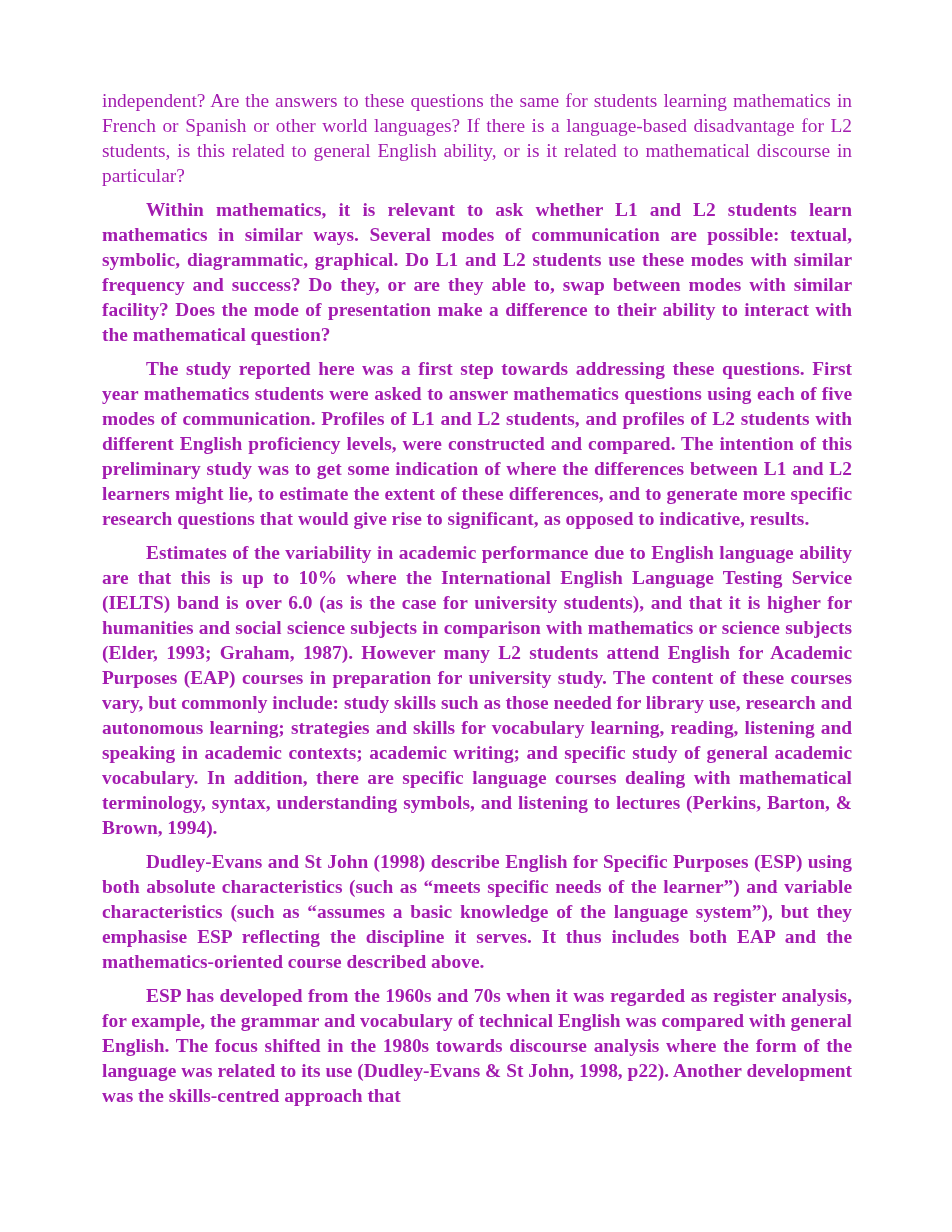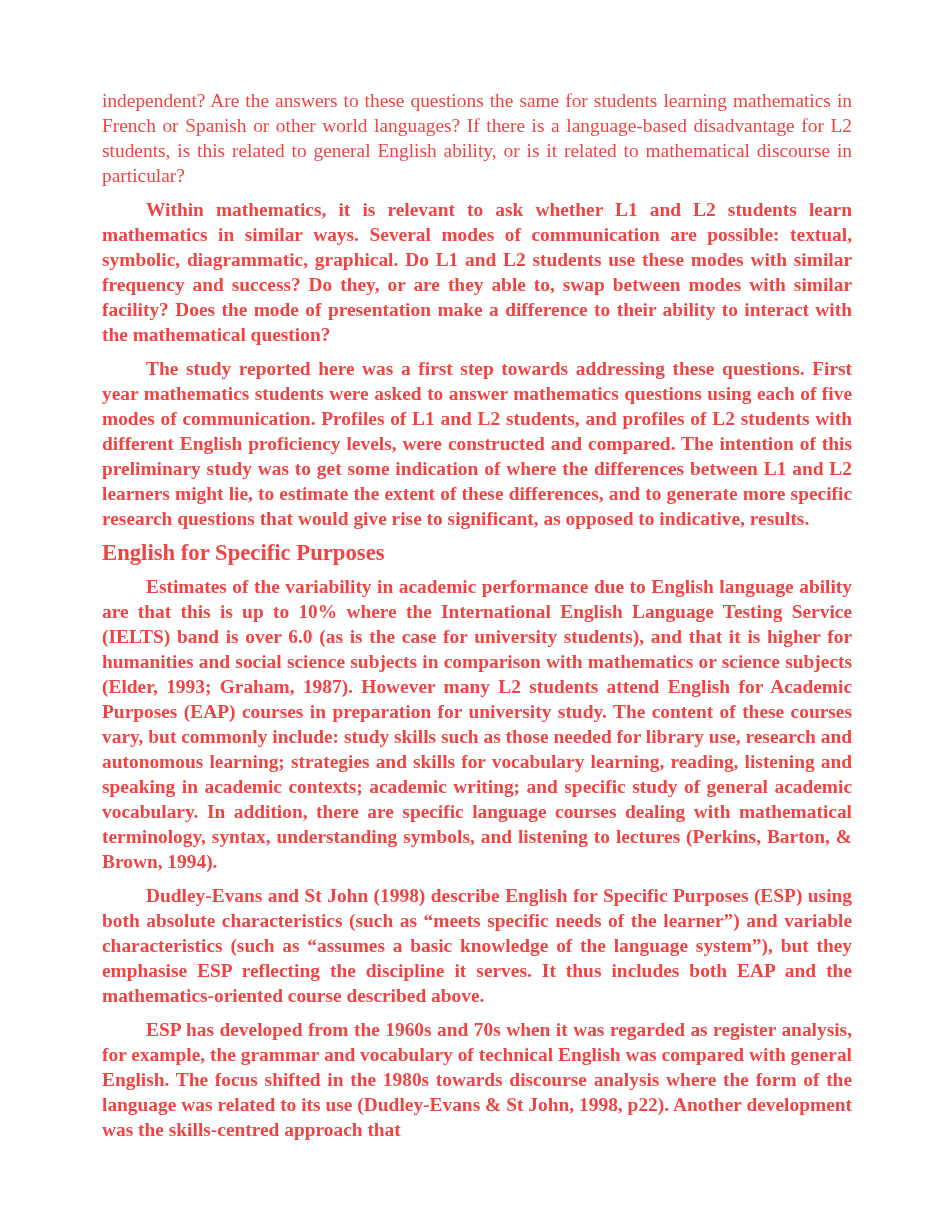--- a/index.html
+++ b/index.html
@@ -14,21 +14,21 @@
       position: relative;
     }
     .page {
       position: absolute;
       left: 102px;
       top: 88px;
       width: 750px;
       font-family: "Liberation Serif", "DejaVu Serif", serif;
       font-size: 19.4px;
       line-height: 25px;
-      color: #ef4444;
+      color: #a21caf;
       text-align: justify;
     }
     .para {
       margin: 0 0 9px 0;
       text-indent: 0;
     }
     .para.indent {
       text-indent: 44px;
       font-weight: bold;
     }
@@ -39,18 +39,17 @@
     }
   </style>
 </head>
 <body>
 
 <div class="page">
   <p class="para">independent? Are the answers to these questions the same for students learning mathematics in French or Spanish or other world languages? If there is a language-based disadvantage for L2 students, is this related to general English ability, or is it related to mathematical discourse in particular?</p>
   <p class="para indent">Within mathematics, it is relevant to ask whether L1 and L2 students learn mathematics in similar ways. Several modes of communication are possible: textual, symbolic, diagrammatic, graphical. Do L1 and L2 students use these modes with similar frequency and success? Do they, or are they able to, swap between modes with similar facility? Does the mode of presentation make a difference to their ability to interact with the mathematical question?</p>
   <p class="para indent">The study reported here was a first step towards addressing these questions. First year mathematics students were asked to answer mathematics questions using each of five modes of communication. Profiles of L1 and L2 students, and profiles of L2 students with different English proficiency levels, were constructed and compared. The intention of this preliminary study was to get some indication of where the differences between L1 and L2 learners might lie, to estimate the extent of these differences, and to generate more specific research questions that would give rise to significant, as opposed to indicative, results.</p>
 
-  <h3 class="heading">English for Specific Purposes</h3>
 
   <p class="para indent">Estimates of the variability in academic performance due to English language ability are that this is up to 10% where the International English Language Testing Service (IELTS) band is over 6.0 (as is the case for university students), and that it is higher for humanities and social science subjects in comparison with mathematics or science subjects (Elder, 1993; Graham, 1987). However many L2 students attend English for Academic Purposes (EAP) courses in preparation for university study. The content of these courses vary, but commonly include: study skills such as those needed for library use, research and autonomous learning; strategies and skills for vocabulary learning, reading, listening and speaking in academic contexts; academic writing; and specific study of general academic vocabulary. In addition, there are specific language courses dealing with mathematical terminology, syntax, understanding symbols, and listening to lectures (Perkins, Barton, &amp; Brown, 1994).</p>
   <p class="para indent">Dudley-Evans and St John (1998) describe English for Specific Purposes (ESP) using both absolute characteristics (such as “meets specific needs of the learner”) and variable characteristics (such as “assumes a basic knowledge of the language system”), but they emphasise ESP reflecting the discipline it serves. It thus includes both EAP and the mathematics-oriented course described above.</p>
   <p class="para indent">ESP has developed from the 1960s and 70s when it was regarded as register analysis, for example, the grammar and vocabulary of technical English was compared with general English. The focus shifted in the 1980s towards discourse analysis where the form of the language was related to its use (Dudley-Evans &amp; St John, 1998, p22). Another development was the skills-centred approach that</p>
 </div>
 
 </body></html>

